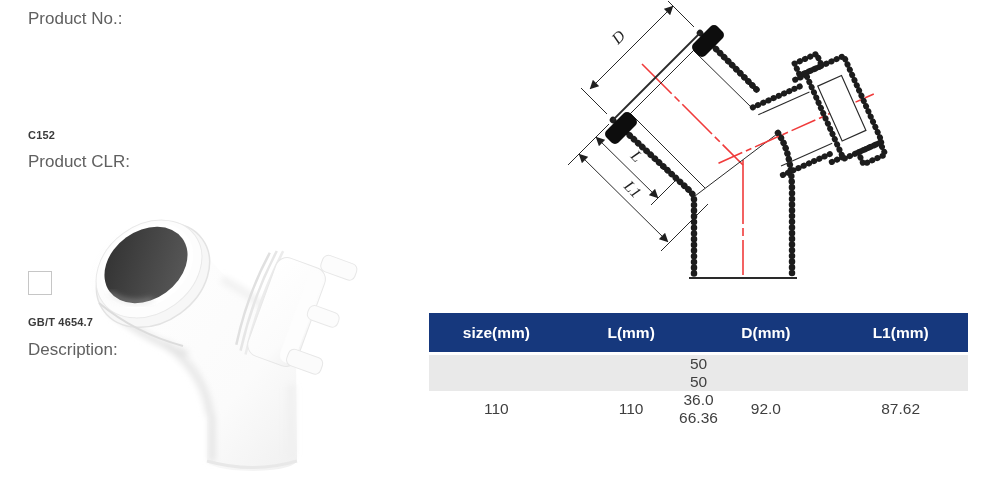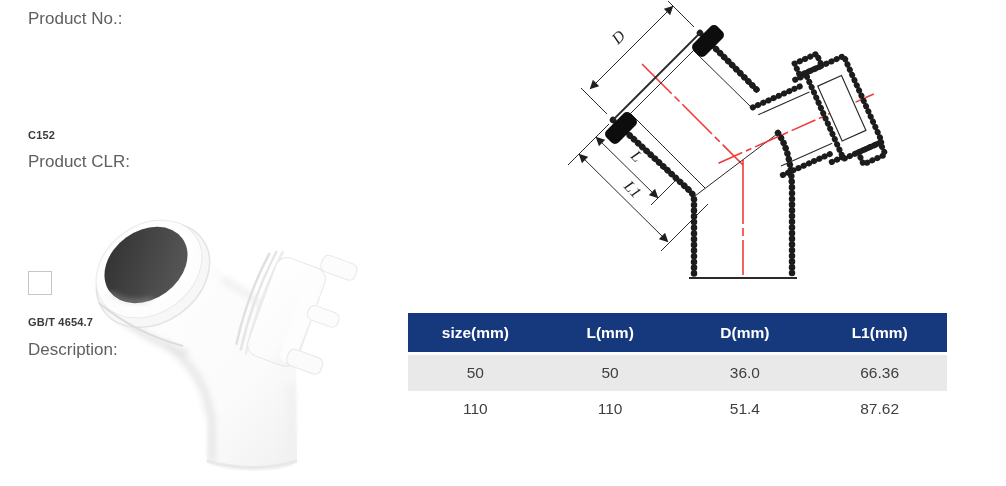--- a/index.html
+++ b/index.html
@@ -9,26 +9,26 @@
   
   .info{position:absolute;left:28px;top:8px;width:470px;}
   .info .row{display:flex;align-items:flex-start;margin-bottom:9px;flex-direction:column;}
   .lbl{display:inline-block;width:120px;flex:0 0 120px;color:#606060;font-size:17px;line-height:1.3;}
   .val{color:#6e6e6e;font-size:11px;line-height:1.3;}
   .val.b{color:#3a3a3a;font-weight:700;letter-spacing:.2px;}
   .desc-val{width:334px;color:#6c6c6c;}
   .checkbox{display:inline-block;width:22px;height:22px;border:1px solid #c6c6c6;background:#fff;margin-top:0px;}
 
   
-  .spec{position:absolute;left:408px;top:313px;width:539px;}
+  .spec{position:absolute;left:429px;top:313px;width:539px;}
   .thead{display:flex;background:#16387d;color:#fff;height:39px;align-items:center;}
   .thead .c{font-weight:700;font-size:15.5px;}
   .trow{display:flex;height:36px;align-items:center;color:#3f3f3f;font-size:15.5px;}
   .trow.alt{background:#e9e9e9;}
-  .trow.first{margin-top:3px;}
+  .trow.first{margin-top:3px;flex-direction:column;}
   .c{flex:0 0 25%;text-align:center;}
 
   
   .drawing{position:absolute;left:556px;top:0px;width:450px;height:300px;}
   .photo{position:absolute;left:75px;top:203px;width:290px;height:281px;}
   svg{display:block;}
   text.dim{font-family:"Liberation Serif", serif;font-style:italic;font-size:16px;fill:#1f1f1f;}
 </style>
 </head>
 <body>
@@ -181,18 +181,18 @@
     </div>
     <div class="trow alt first">
       <div class="c">50</div>
       <div class="c">50</div>
       <div class="c">36.0</div>
       <div class="c">66.36</div>
     </div>
     <div class="trow">
       <div class="c">110</div>
       <div class="c">110</div>
-      <div class="c">51.4</div>
+      <div class="c">92.0</div>
       <div class="c">87.62</div>
     </div>
   </div>
 
 </div>
 
 </body></html>

